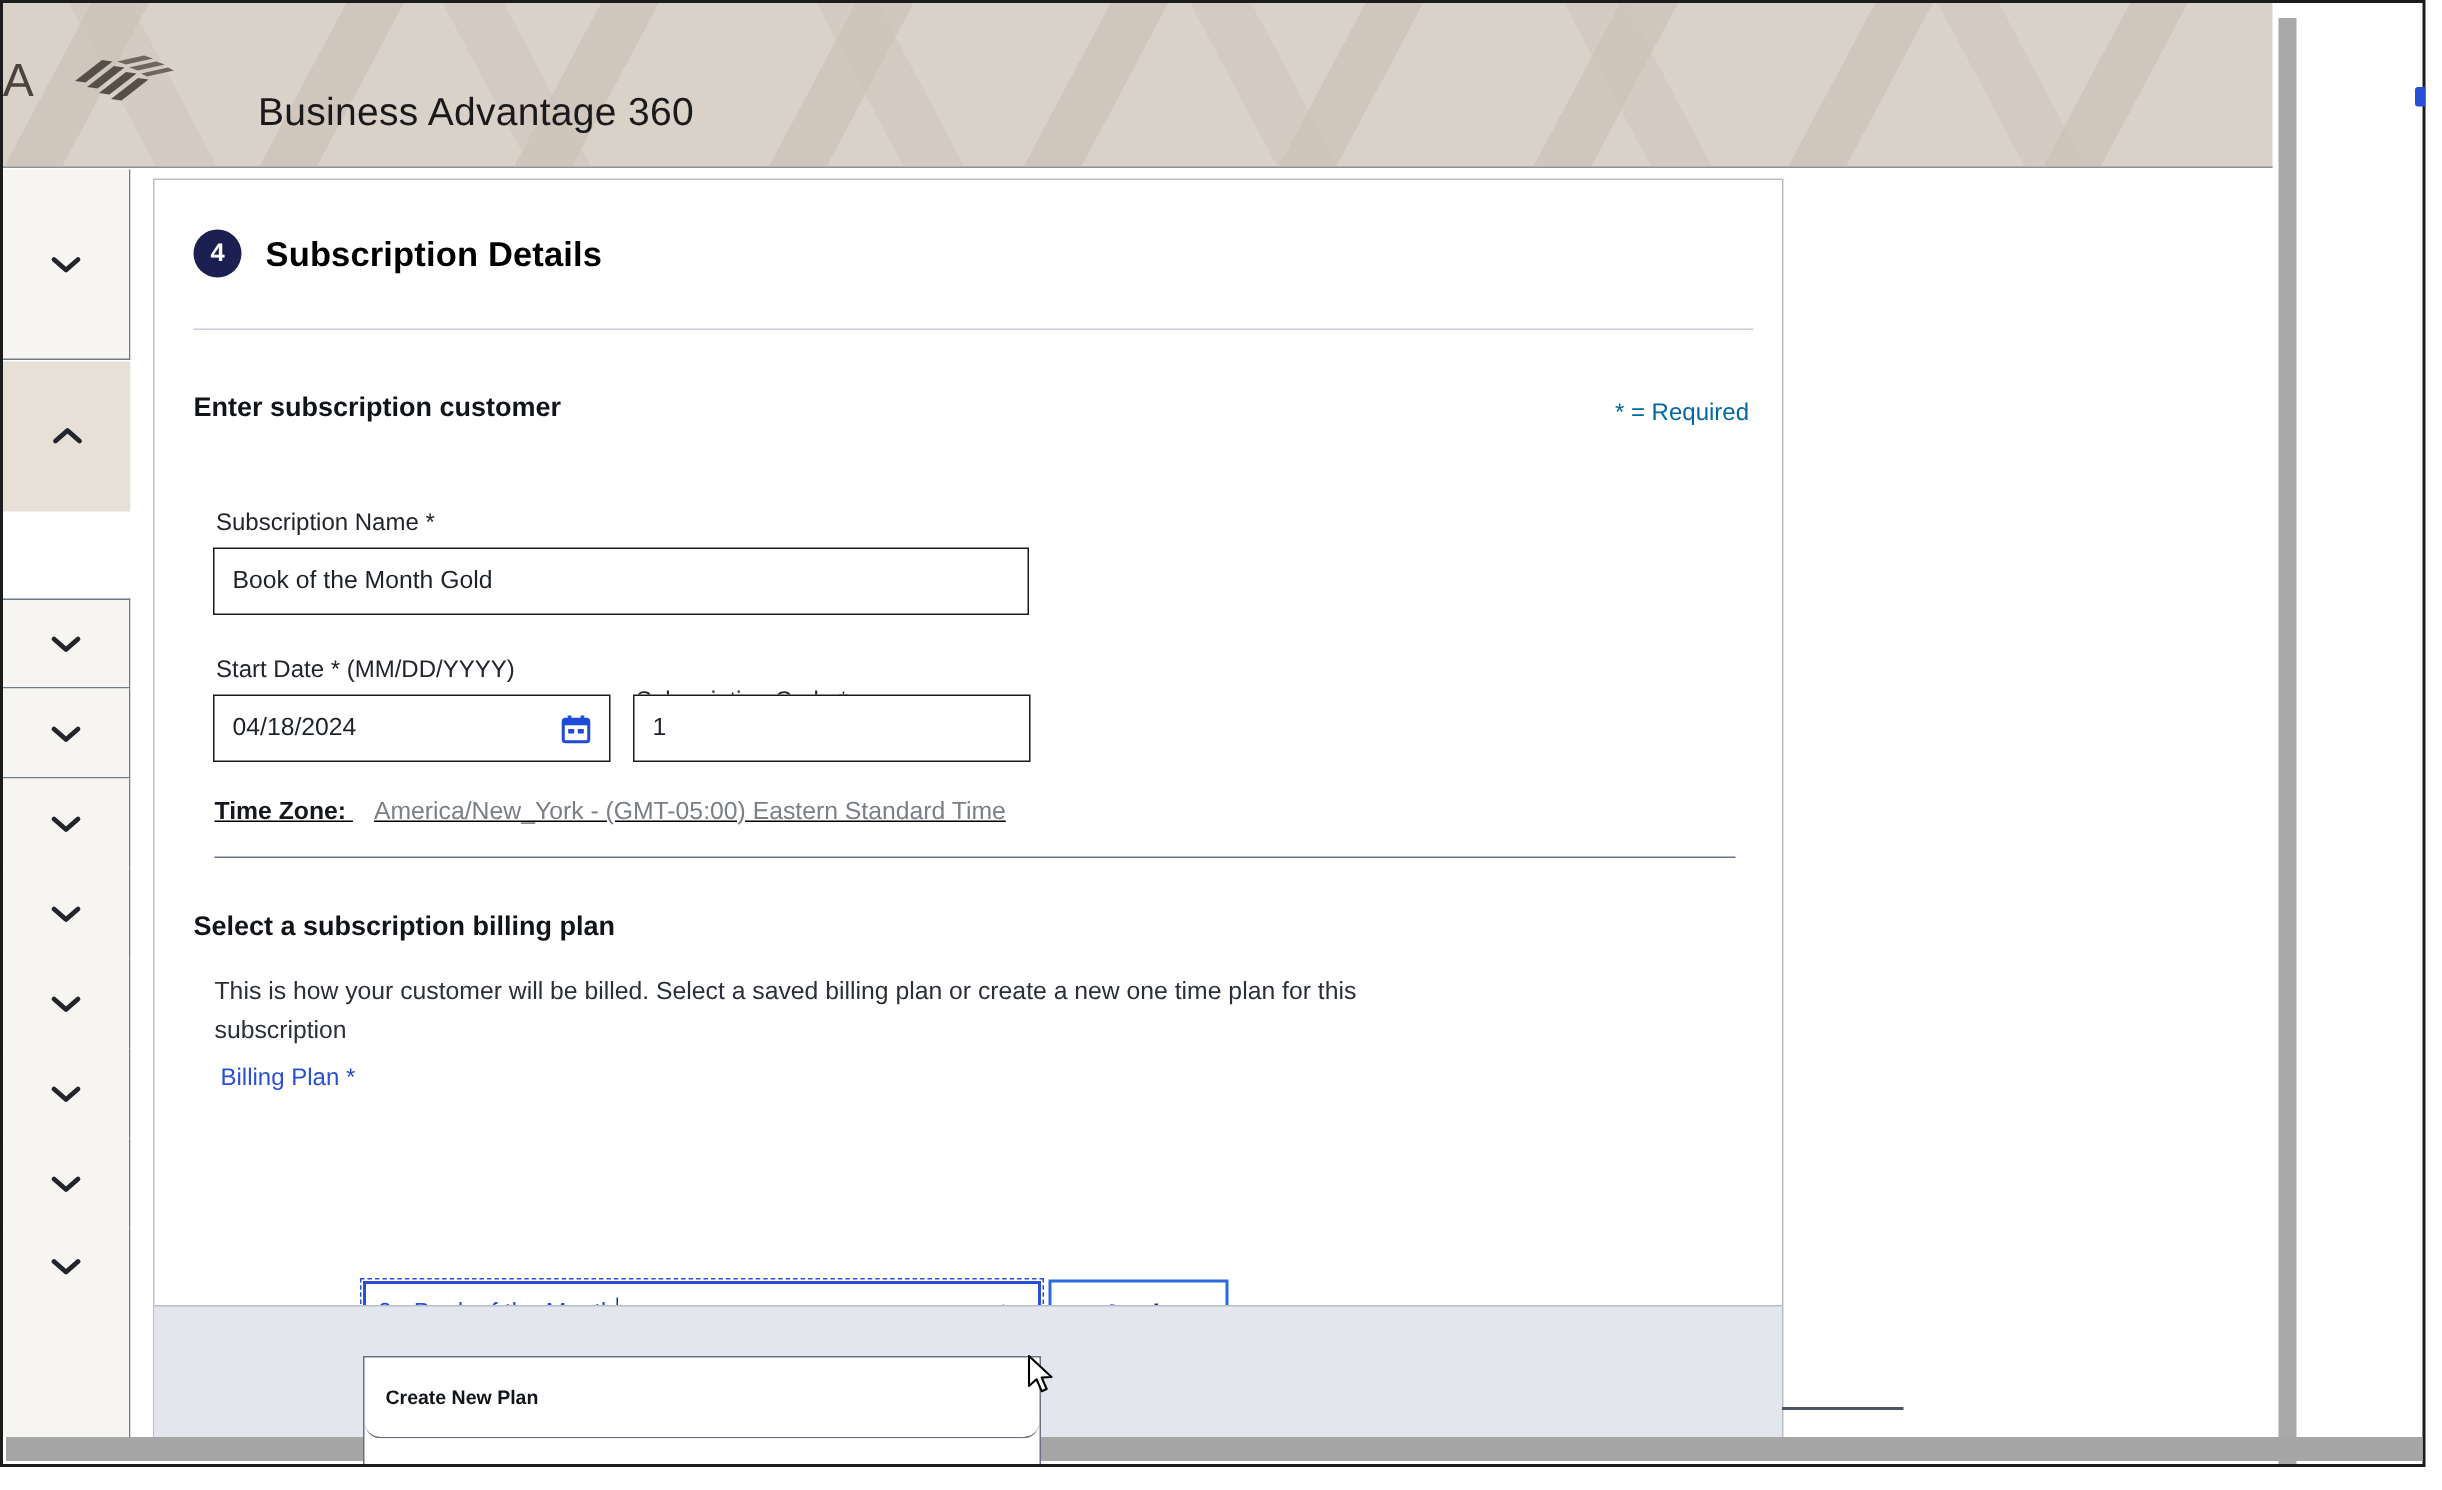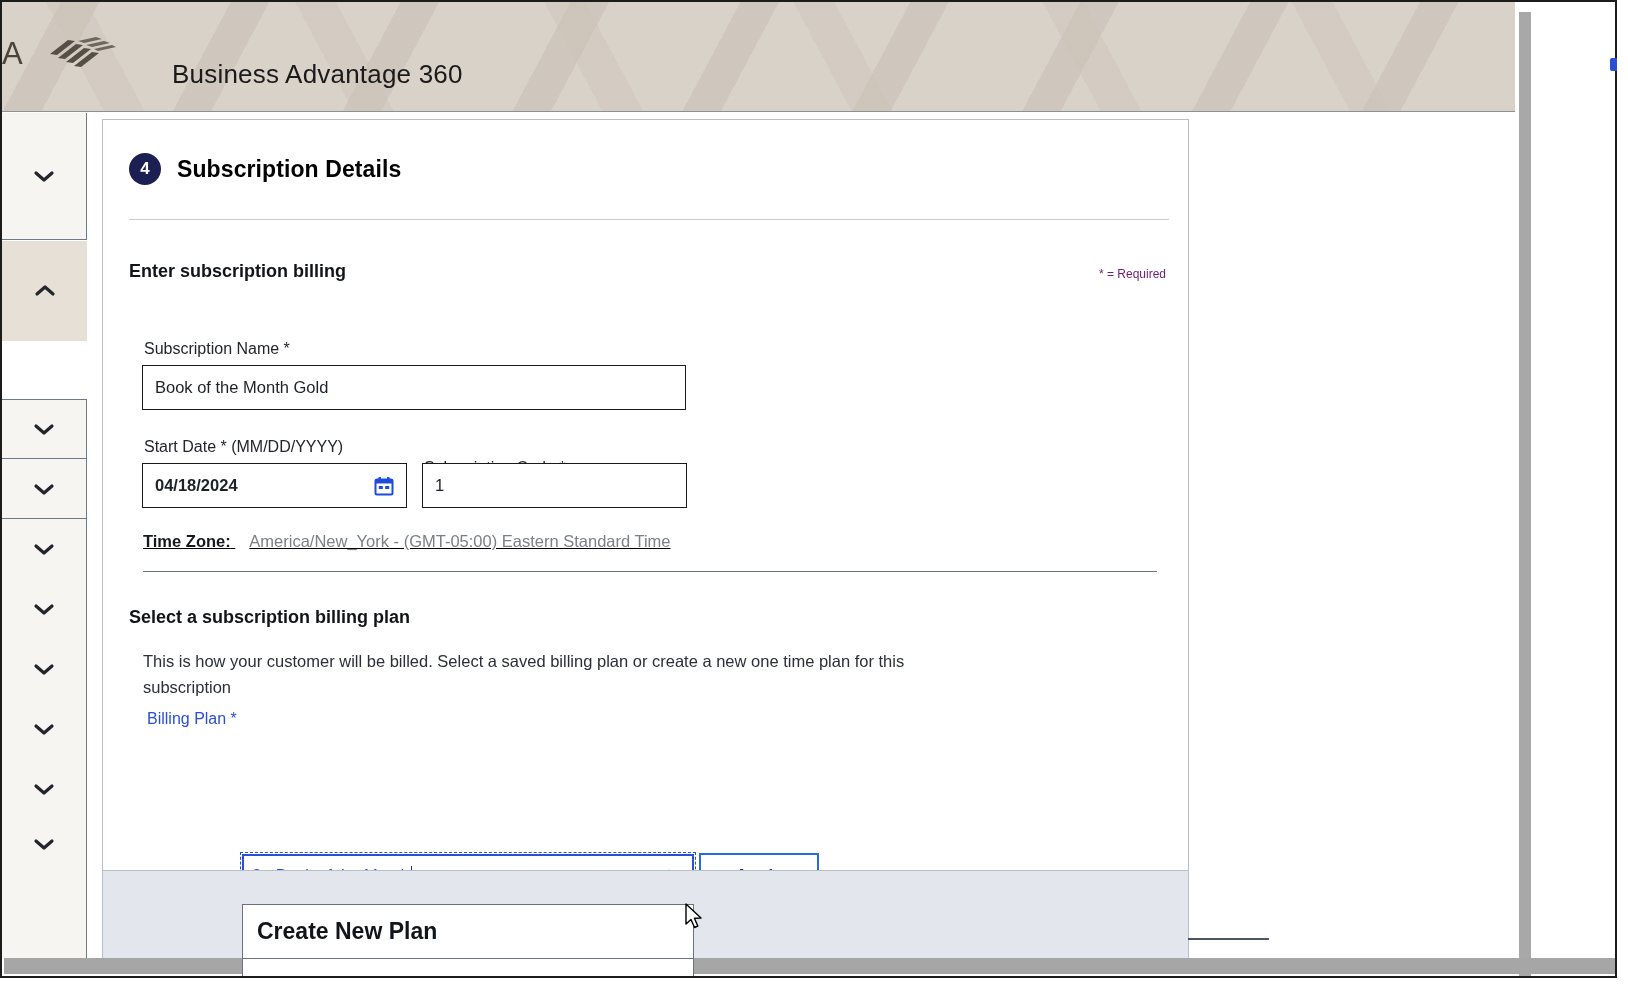--- a/index.html
+++ b/index.html
@@ -167,22 +167,22 @@
 
   .sec-head {
     position: absolute;
     font-size: 18px;
     font-weight: bold;
     color: #111418;
   }
   .required-note {
     position: absolute;
     right: 22px; top: 147px;
-    font-size: 12px;
-    color: #701a75;
+    font-size: 16px;
+    color: #0369a1;
   }
   .sec-sub {
     position: absolute;
     font-size: 16.5px;
     color: #2b3views;
     color: #2b3038;
   }
 
   .field-label {
     position: absolute;
@@ -274,23 +274,24 @@
     left: 139px; top: 784px;
     width: 452px;
     background: #ffffff;
     border: 1px solid #6b7280;
     z-index: 40;
   }
   .dd-item {
     height: 54px;
     display: flex; align-items: center;
     padding-left: 14px;
-    font-size: 23px;
+    font-size: 13px;
     color: #1d2228;
     border-bottom: 1px solid #6b7280;
+    border-radius: 11px;
   }
   .dd-item.head { font-weight: bold; color: #111418; }
   .dd-item:last-child { border-bottom: none; }
 
   
   .card-footer {
     position: absolute;
     left: 0; bottom: 0;
     width: 100%; height: 88px;
     background: #e3e7ed;
@@ -438,32 +439,32 @@
     <div class="card">
       <div class="card-body">
 
         <div class="step-row">
           <div class="step-badge">4</div>
           <div class="step-title">Subscription Details</div>
         </div>
 
         <div class="hr-top"></div>
 
-        <div class="sec-head" style="left:26px; top:141px;">Enter subscription billing</div>
+        <div class="sec-head" style="left:26px; top:141px;">Enter subscription customer</div>
 
         <div class="required-note">* = Required</div>
 
 
         <div class="field-label" style="left:41px; top:220px;">Subscription Name *</div>
         <div class="txtbox" style="left:39px; top:245px; width:544px; height:45px;">
           <span class="val">Book of the Month Gold</span>
         </div>
 
         <div class="field-label" style="left:41px; top:318px;">Start Date * (MM/DD/YYYY)</div>
-        <div class="txtbox" style="left:39px; top:343px; width:265px; height:45px;font-weight:bold;">
+        <div class="txtbox" style="left:39px; top:343px; width:265px; height:45px;">
           <span class="val">04/18/2024</span>
           <span>
             <svg class="cal-icon" viewBox="0 0 20 20">
               <rect x="1.5" y="3.5" width="17" height="15" rx="1.5" fill="none" stroke="#1e4bd8" stroke-width="2"></rect>
               <rect x="1.5" y="3.5" width="17" height="4" fill="#1e4bd8"></rect>
               <rect x="4.5" y="1" width="2.4" height="4" fill="#1e4bd8"></rect>
               <rect x="13.1" y="1" width="2.4" height="4" fill="#1e4bd8"></rect>
               <rect x="4.8" y="10" width="4" height="3" fill="#1e4bd8"></rect>
               <rect x="11.2" y="10" width="4" height="3" fill="#1e4bd8"></rect>
             </svg>

